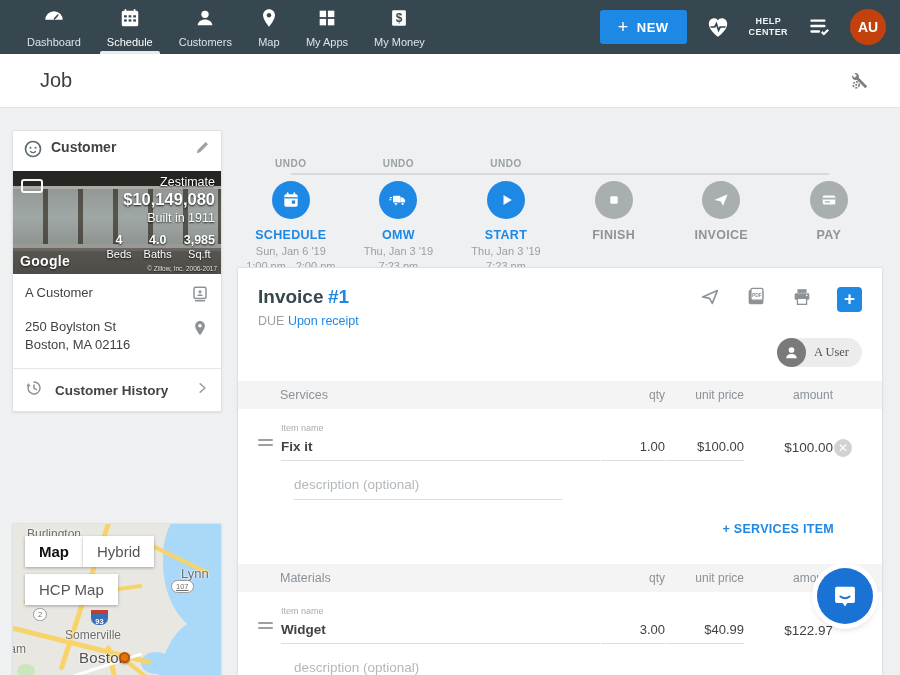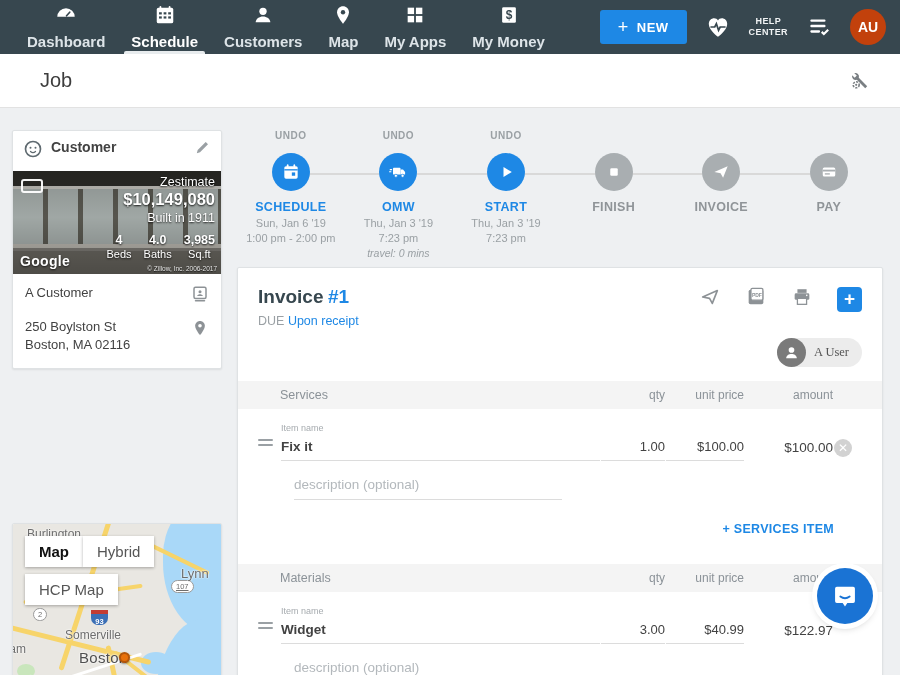--- a/index.html
+++ b/index.html
@@ -4,21 +4,21 @@
 <style>
   * { margin:0; padding:0; box-sizing:border-box; }
   html,body { width:900px; height:675px; overflow:hidden; }
   body { font-family:"Liberation Sans", sans-serif; background:#eef0f2; position:relative; }
 
   
   .topnav { height:54px; background:#37474f; display:flex; align-items:stretch; padding:0 14px; }
   .nav-item { display:flex; flex-direction:column; align-items:center; justify-content:center; gap:3px;
               padding:0 13px; position:relative; cursor:pointer; }
   .nav-item svg { width:22px; height:22px; }
-  .nav-item .nv-label { font-size:15px; font-weight:bold; color:#dde4e8; white-space:nowrap; }
+  .nav-item .nv-label { font-size:11px; font-weight:normal; color:#dde4e8; white-space:nowrap; }
   .nav-item.active .nv-label { color:#ffffff; }
   .nav-item.active::after { content:""; position:absolute; bottom:0; left:6px; right:6px; height:3px;
               background:#e8ecee; border-radius:2px 2px 0 0; }
   .nav-right { margin-left:auto; display:flex; align-items:center; gap:18px; }
   .btn-new { background:#1e88e5; color:#fff; border:none; border-radius:3px; height:34px; padding:0 18px;
              font-size:13px; font-weight:bold; letter-spacing:.5px; display:flex; align-items:center; gap:8px; cursor:pointer;
              font-family:"Liberation Sans", sans-serif; }
   .btn-new .plus { font-size:18px; font-weight:normal; line-height:1; }
   .help-center { color:#f0f3f4; font-size:9px; font-weight:bold; letter-spacing:.4px; text-align:center; line-height:1.25; cursor:pointer; }
   .icon-btn { cursor:pointer; display:flex; align-items:center; }
@@ -81,21 +81,21 @@
   .map-btn { background:#fff; border:none; box-shadow:0 1px 3px rgba(0,0,0,.3); font-size:15px; padding:7px 14px; cursor:pointer;
              font-family:"Liberation Sans", sans-serif; color:#565656; }
   .map-btn.sel { font-weight:bold; color:#111; }
   .map-btn-row { display:flex; }
   .hcp-btn { margin-top:7px; }
 
   
   .main-col { position:absolute; left:237px; top:22px; width:646px; }
   .steps { position:relative; display:flex; }
   .steps .wire { position:absolute; left:54px; right:54px; top:43px; height:2px; background:#d9d9d9; }
-  .step { width:107.6px; display:flex; flex-direction:column; align-items:center; position:relative; }
+  .step { width:107.6px; display:flex; flex-direction:column; align-items:center; position:relative;margin-top:28px; }
   .undo { height:16px; font-size:10px; font-weight:bold; letter-spacing:.5px; color:#9aa0a4; cursor:pointer; margin-bottom:7px; }
   .circle { width:38px; height:38px; border-radius:50%; display:flex; align-items:center; justify-content:center; cursor:pointer; z-index:1; }
   .circle.done { background:#1e88e5; }
   .circle.pend { background:#a9aeb1; }
   .circle svg { width:20px; height:20px; }
   .slabel { margin-top:9px; font-size:12.5px; font-weight:bold; letter-spacing:.3px; }
   .slabel.done { color:#1e88e5; }
   .slabel.pend { color:#8f9498; }
   .sdate { font-size:11px; color:#9aa0a4; margin-top:3px; }
   .sdate.it { font-style:italic; font-size:10.5px; }
@@ -295,20 +295,31 @@
             </svg></span>
       </div>
       <div class="c-row">
         <span class="txt"><span>250 Boylston St</span><br><span>Boston, MA 02116</span></span>
         <span><svg viewBox="0 0 24 24">
               <path d="M12 2.5c-3.6 0-6.5 2.9-6.5 6.5 0 4.9 6.5 12.5 6.5 12.5S18.5 13.9 18.5 9c0-3.6-2.9-6.5-6.5-6.5z" fill="#8d9296"></path>
               <circle cx="12" cy="9" r="2.4" fill="#fff"></circle>
             </svg></span>
       </div>
     </div>
+    <div class="hist-row">
+      <span><svg width="18" height="18" viewBox="0 0 24 24">
+            <path d="M12 4a8 8 0 1 1-7.4 5" fill="none" stroke="#8d9296" stroke-width="2" stroke-linecap="round"></path>
+            <polygon points="2.2,9.8 7.6,9.6 4.4,5.2" fill="#8d9296"></polygon>
+            <polyline points="12,8 12,12.5 15.5,14.2" fill="none" stroke="#8d9296" stroke-width="2" stroke-linecap="round"></polyline>
+          </svg></span>
+      <span class="txt">Customer History</span>
+      <span><svg width="14" height="14" viewBox="0 0 24 24">
+            <polyline points="8,4 17,12 8,20" fill="none" stroke="#9aa0a4" stroke-width="2.5"></polyline>
+          </svg></span>
+    </div>
   </div>
 
   <div class="card map-card">
     <div class="mapbox">
 
       <div class="water" style="left:150px; top:-20px; width:90px; height:130px; border-radius:40% 0 0 55%;"></div>
       <div class="water" style="left:140px; top:95px; width:90px; height:180px; border-radius:55% 0 0 35%;"></div>
       <div class="water" style="left:128px; top:128px; width:30px; height:22px; border-radius:50%;"></div>
 
       <div class="green" style="left:4px; top:140px; width:18px; height:14px;"></div>

